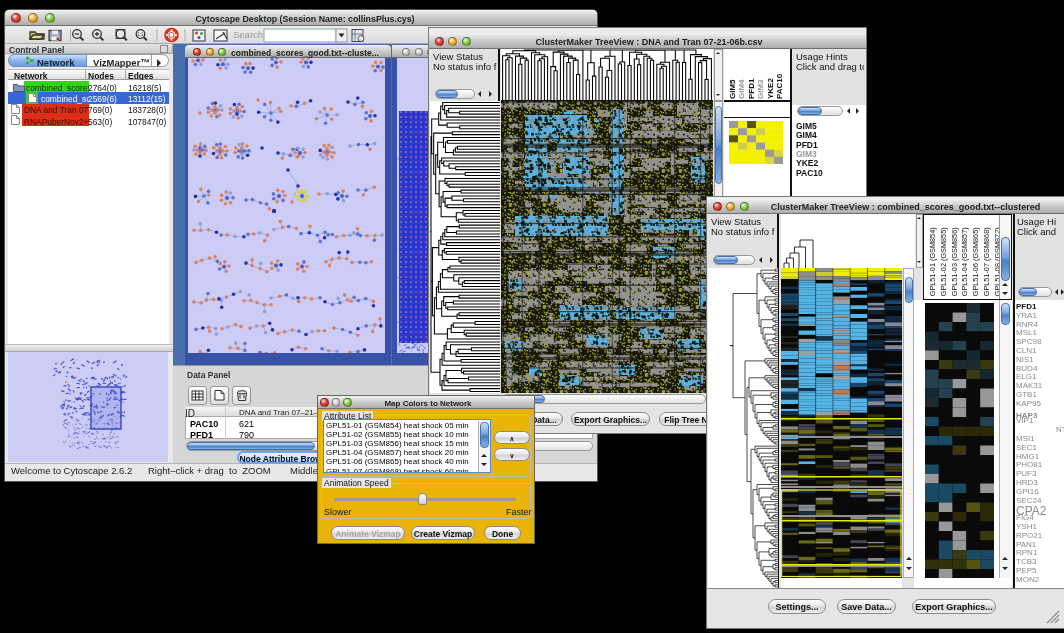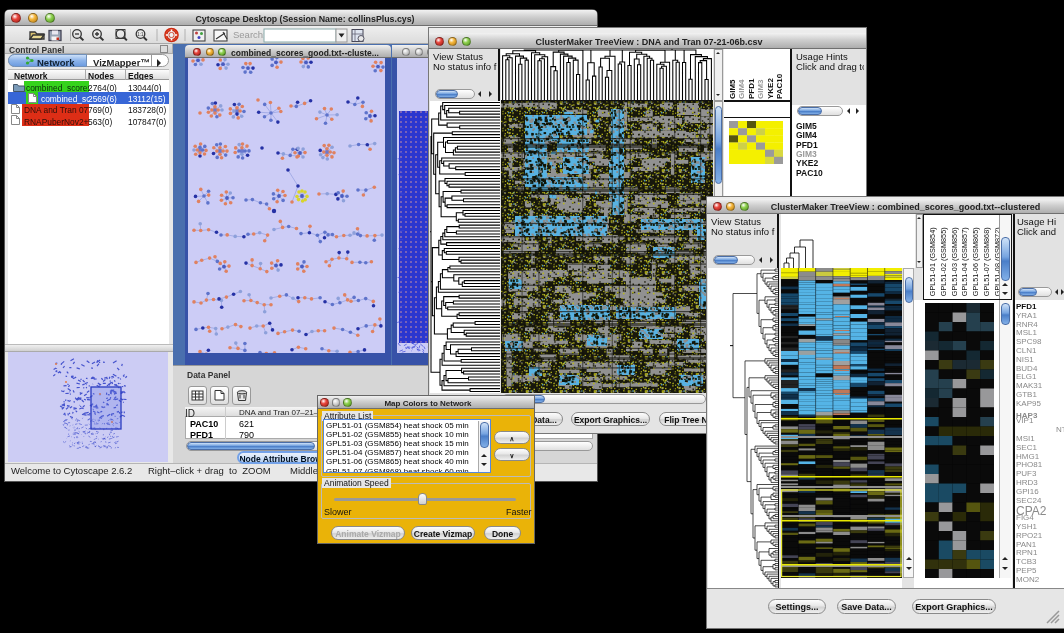--- a/index.html
+++ b/index.html
@@ -95,21 +95,21 @@
 <div class="abs" style="left:123px;top:60.5px;font-size:8.5px;font-weight:bold;color:#111;">Edges</div>
 <div class="abs" style="left:80px;top:59px;width:1px;height:11px;background:#aaa;"></div>
 <div class="abs" style="left:120px;top:59px;width:1px;height:11px;background:#aaa;"></div>
 <div class="abs" style="left:3px;top:70px;width:161px;height:264px;background:#fff;"></div>
 <div class="abs" style="left:19px;top:71px;width:65px;height:11.3px;background:#35d31c;"></div>
 <svg class="abs" style="left:8px;top:72.5px" width="12" height="9" viewBox="0 0 12 9">
       <path d="M0.5 8.5 V1.5 h4 l1 1.5 h6 v5.5 z" fill="#7a9ab8" stroke="#456"></path>
     </svg>
 <div class="abs" style="left:21px;top:72.6px;width:63px;font-size:8.4px;color:#0a2a0a;white-space:nowrap;overflow:hidden;">combined_scores_</div>
 <div class="abs" style="left:83px;top:72.6px;font-size:8.4px;color:#111;">2764(0)</div>
-<div class="abs" style="left:123px;top:72.6px;font-size:8.4px;color:#111;">13044(0)</div>
+<div class="abs" style="left:123px;top:72.6px;font-size:8.4px;color:#111;">16218(5)</div>
 <div class="abs" style="left:3px;top:82.3px;width:161px;height:11.3px;background:#3766d7;"></div>
 <div class="abs" style="left:21px;top:82.3px;width:12px;height:11.3px;background:#35d31c;"></div>
 <svg class="abs" style="left:23px;top:82.8px" width="9" height="10" viewBox="0 0 9 10">
       <path d="M0.5 9.5 V0.5 h5 l3 3 v6 z" fill="#fff" stroke="#888"></path>
       <path d="M5.5 0.5 v3 h3" fill="none" stroke="#888"></path>
     </svg>
 <div class="abs" style="left:36px;top:83.89999999999999px;width:48px;font-size:8.4px;color:#fff;white-space:nowrap;overflow:hidden;">combined_sco</div>
 <div class="abs" style="left:83px;top:83.89999999999999px;font-size:8.4px;color:#fff;">2569(6)</div>
 <div class="abs" style="left:123px;top:83.89999999999999px;font-size:8.4px;color:#fff;">13112(15)</div>
 <div class="abs" style="left:17px;top:93.6px;width:67px;height:11.3px;background:#dd2e16;"></div>

